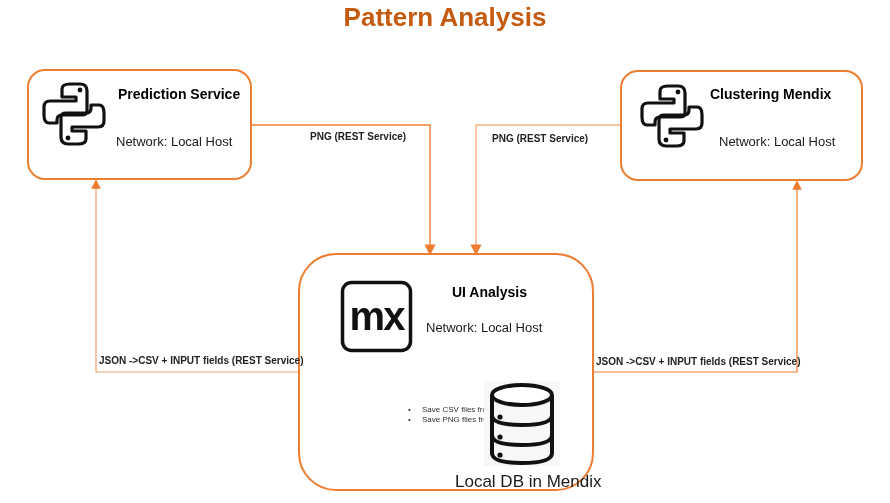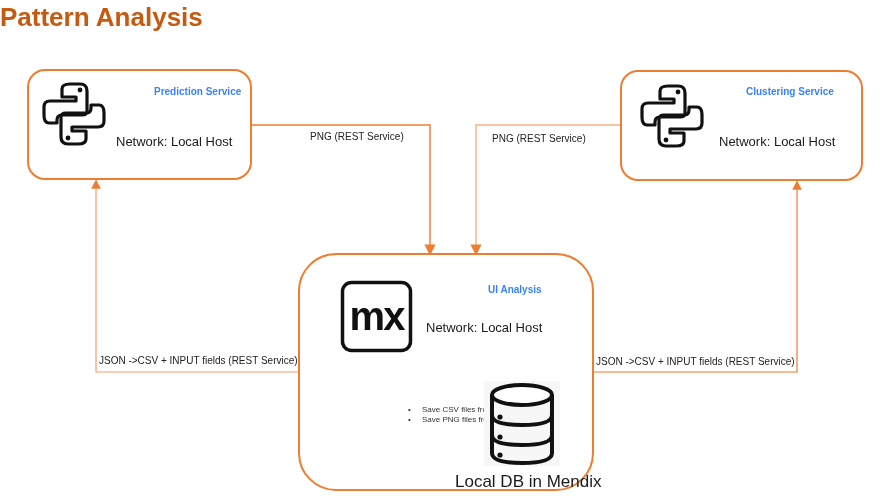--- a/index.html
+++ b/index.html
@@ -1,24 +1,24 @@
 <!DOCTYPE html>
 <html><head>
 <meta charset="utf-8">
 <style>
   html, body { margin:0; padding:0; background:#ffffff; }
   body { width:890px; height:503px; position:relative; overflow:hidden; font-family:"Liberation Sans", sans-serif; }
-  .title { position:absolute; left:0; width:890px; top:2px; text-align:left; font-size:26px; font-weight:bold; color:#c55a11; }
+  .title { position:absolute; left:0; width:890px; top:2px; text-align:center; font-size:26px; font-weight:bold; color:#c55a11; }
   .box { position:absolute; border:2px solid #ed7d31; background:#fff; box-sizing:border-box; }
   .box-pred { left:27px; top:69px; width:225px; height:111px; border-radius:18px; }
   .box-clus { left:620px; top:70px; width:243px; height:111px; border-radius:18px; }
   .box-ui { left:298px; top:253px; width:296px; height:238px; border-radius:38px; }
-  .svc-title { position:absolute; font-size:10px; font-weight:bold; color:#3b82f6; white-space:nowrap;margin-left:36px; }
+  .svc-title { position:absolute; font-size:14px; font-weight:bold; color:#000000; white-space:nowrap; }
   .net { position:absolute; font-size:13px; color:#1a1a1a; white-space:nowrap; }
-  .lbl { position:absolute; font-size:10px; color:#222; white-space:nowrap; }
+  .lbl { position:absolute; font-size:10px; color:#222; white-space:nowrap;font-weight:bold; }
   .bullets { position:absolute; left:408px; top:405px; margin:0; padding:0; list-style:none; font-size:8px; line-height:9.5px; color:#333; }
   .bullets li { position:relative; padding-left:14px; }
   .bullets li::before { content:"\2022"; position:absolute; left:0; top:0; }
   .db-label { position:absolute; left:455px; top:472px; font-size:17px; color:#1a1a1a; white-space:nowrap; }
   svg.wires { position:absolute; left:0; top:0; }
   .icon { position:absolute; }
 </style>
 </head>
 <body>
 
@@ -50,21 +50,21 @@
 <div class="svc-title" style="left:118px;top:86px">Prediction Service</div>
 <div class="net" style="left:116px;top:134px">Network: Local Host</div>
 
 <div class="box box-clus"></div>
 <svg class="icon" style="left:638px;top:83px" width="68" height="66" viewBox="0 0 68 66">
   <path d="M22,8 Q22,3 30,3 L40,3 Q47,3 47,10 L47,30 Q47,34 42,34 L22,34 Q17,34 17,39 L17,42 L9,42 Q4,42 4,34 L4,26 Q4,20 10,20 L36,20 L36,16 L22,16 Z" fill="none" stroke="#111" stroke-width="3.2" stroke-linejoin="round"></path>
   <path d="M46,58 Q46,63 38,63 L28,63 Q21,63 21,56 L21,36 Q21,32 26,32 L46,32 Q51,32 51,27 L51,24 L59,24 Q64,24 64,32 L64,40 Q64,46 58,46 L32,46 L32,50 L46,50 Z" fill="none" stroke="#111" stroke-width="3.2" stroke-linejoin="round"></path>
   <circle cx="40" cy="9" r="2.4" fill="#111"></circle>
   <circle cx="28" cy="57" r="2.4" fill="#111"></circle>
 </svg>
-<div class="svc-title" style="left:710px;top:86px">Clustering Service</div>
+<div class="svc-title" style="left:710px;top:86px">Clustering Mendix</div>
 <div class="net" style="left:719px;top:134px">Network: Local Host</div>
 
 <div class="box box-ui"></div>
 <svg class="icon" style="left:340px;top:280px" width="73" height="73" viewBox="0 0 73 73">
   <rect x="2.5" y="2.5" width="68" height="68" rx="9" fill="#fff" stroke="#111" stroke-width="3.5"></rect>
   <text x="36.5" y="50" text-anchor="middle" font-family="Liberation Sans, sans-serif" font-weight="bold" font-size="40" fill="#111" letter-spacing="-2">mx</text>
 </svg>
 <div class="svc-title" style="left:452px;top:284px">UI Analysis</div>
 <div class="net" style="left:426px;top:320px">Network: Local Host</div>
 

